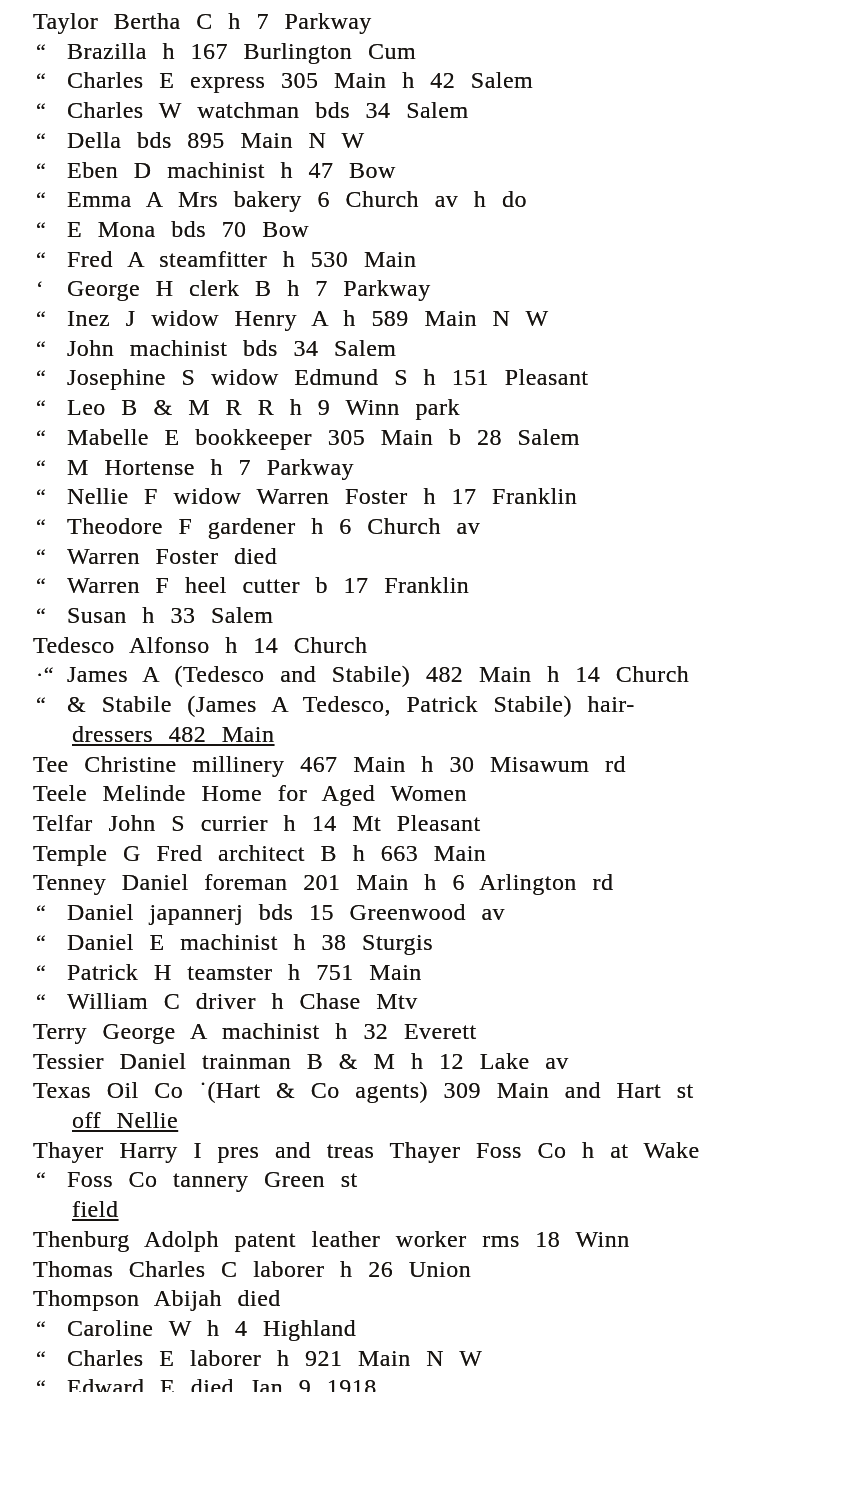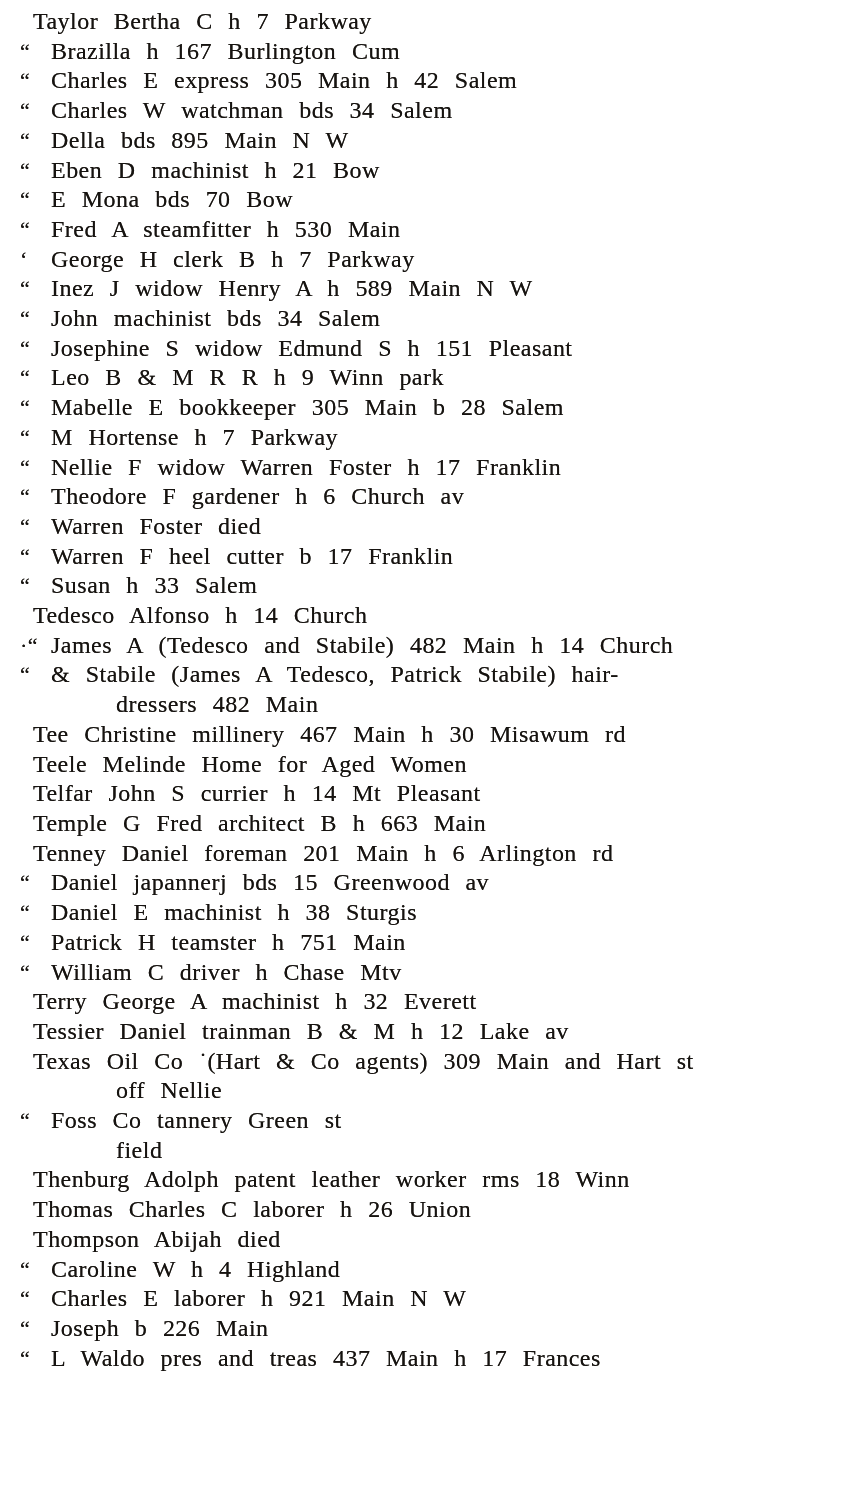--- a/index.html
+++ b/index.html
@@ -21,22 +21,22 @@
   }
   .line {
     font-size: 24px;
     line-height: 29.7px;
     white-space: nowrap;
     letter-spacing: 0.02em;
     word-spacing: 0.38em;
     text-shadow: 0 0 0.5px rgba(20,16,10,0.75);
   }
   .line.main  { padding-left: 33px; }
-  .line.ditto { padding-left: 20px; }
-  .line.wrap  { padding-left: 116px; }
+  .line.ditto { padding-left: 36px; }
+  .line.wrap  { padding-left: 72px; text-decoration: underline; }
   .ditto-mark {
     display: inline-block;
     width: 0;
     overflow: visible;
     font-size: 22px;
   }
   .line.ditto .ditto-mark { width: 31px; }
   
   .speck {
     position: absolute;
@@ -51,21 +51,22 @@
 </head>
 <body>
 
 <div class="page">
   <div class="listing" id="listing">
       <div class="line main"><span class="ditto-mark"></span><span class="entry-text">Taylor Bertha C h 7 Parkway</span></div>
       <div class="line ditto"><span class="ditto-mark">“</span><span class="entry-text">Brazilla h 167 Burlington Cum</span></div>
       <div class="line ditto"><span class="ditto-mark">“</span><span class="entry-text">Charles E express 305 Main h 42 Salem</span></div>
       <div class="line ditto"><span class="ditto-mark">“</span><span class="entry-text">Charles W watchman bds 34 Salem</span></div>
       <div class="line ditto"><span class="ditto-mark">“</span><span class="entry-text">Della bds 895 Main N W</span></div>
-      <div class="line ditto"><span class="ditto-mark">“</span><span class="entry-text">Eben D machinist h 21 Bow</span></div>
+      <div class="line ditto"><span class="ditto-mark">“</span><span class="entry-text">Eben D machinist h 47 Bow</span></div>
+      <div class="line ditto"><span class="ditto-mark">“</span><span class="entry-text">Emma A Mrs bakery 6 Church av h do</span></div>
       <div class="line ditto"><span class="ditto-mark">“</span><span class="entry-text">E Mona bds 70 Bow</span></div>
       <div class="line ditto"><span class="ditto-mark">“</span><span class="entry-text">Fred A steamfitter h 530 Main</span></div>
       <div class="line ditto"><span class="ditto-mark">‘</span><span class="entry-text">George H clerk B h 7 Parkway</span></div>
       <div class="line ditto"><span class="ditto-mark">“</span><span class="entry-text">Inez J widow Henry A h 589 Main N W</span></div>
       <div class="line ditto"><span class="ditto-mark">“</span><span class="entry-text">John machinist bds 34 Salem</span></div>
       <div class="line ditto"><span class="ditto-mark">“</span><span class="entry-text">Josephine S widow Edmund S h 151 Pleasant</span></div>
       <div class="line ditto"><span class="ditto-mark">“</span><span class="entry-text">Leo B &amp; M R R h 9 Winn park</span></div>
       <div class="line ditto"><span class="ditto-mark">“</span><span class="entry-text">Mabelle E bookkeeper 305 Main b 28 Salem</span></div>
       <div class="line ditto"><span class="ditto-mark">“</span><span class="entry-text">M Hortense h 7 Parkway</span></div>
       <div class="line ditto"><span class="ditto-mark">“</span><span class="entry-text">Nellie F widow Warren Foster h 17 Franklin</span></div>
@@ -83,25 +84,27 @@
       <div class="line main"><span class="ditto-mark"></span><span class="entry-text">Temple G Fred architect B h 663 Main</span></div>
       <div class="line main"><span class="ditto-mark"></span><span class="entry-text">Tenney Daniel foreman 201 Main h 6 Arlington rd</span></div>
       <div class="line ditto"><span class="ditto-mark">“</span><span class="entry-text">Daniel japannerj bds 15 Greenwood av</span></div>
       <div class="line ditto"><span class="ditto-mark">“</span><span class="entry-text">Daniel E machinist h 38 Sturgis</span></div>
       <div class="line ditto"><span class="ditto-mark">“</span><span class="entry-text">Patrick H teamster h 751 Main</span></div>
       <div class="line ditto"><span class="ditto-mark">“</span><span class="entry-text">William C driver h Chase Mtv</span></div>
       <div class="line main"><span class="ditto-mark"></span><span class="entry-text">Terry George A machinist h 32 Everett</span></div>
       <div class="line main"><span class="ditto-mark"></span><span class="entry-text">Tessier Daniel trainman B &amp; M h 12 Lake av</span></div>
       <div class="line main"><span class="ditto-mark"></span><span class="entry-text">Texas Oil Co ˙(Hart &amp; Co agents) 309 Main and Hart st</span></div>
       <div class="line wrap"><span class="ditto-mark"></span><span class="entry-text">off Nellie</span></div>
+      <div class="line main"><span class="ditto-mark"></span><span class="entry-text">Thayer Harry I pres and treas Thayer Foss Co h at Wake</span></div>
       <div class="line ditto"><span class="ditto-mark">“</span><span class="entry-text">Foss Co tannery Green st</span></div>
       <div class="line wrap"><span class="ditto-mark"></span><span class="entry-text">field</span></div>
       <div class="line main"><span class="ditto-mark"></span><span class="entry-text">Thenburg Adolph patent leather worker rms 18 Winn</span></div>
       <div class="line main"><span class="ditto-mark"></span><span class="entry-text">Thomas Charles C laborer h 26 Union</span></div>
       <div class="line main"><span class="ditto-mark"></span><span class="entry-text">Thompson Abijah died</span></div>
       <div class="line ditto"><span class="ditto-mark">“</span><span class="entry-text">Caroline W h 4 Highland</span></div>
       <div class="line ditto"><span class="ditto-mark">“</span><span class="entry-text">Charles E laborer h 921 Main N W</span></div>
+      <div class="line ditto"><span class="ditto-mark">“</span><span class="entry-text">Edward E died Jan 9 1918</span></div>
       <div class="line ditto"><span class="ditto-mark">“</span><span class="entry-text">Joseph b 226 Main</span></div>
       <div class="line ditto"><span class="ditto-mark">“</span><span class="entry-text">L Waldo pres and treas 437 Main h 17 Frances</span></div>
     </div>
   <div class="speck s1"></div>
   <div class="speck s2"></div>
 </div>
 
 </body></html>

